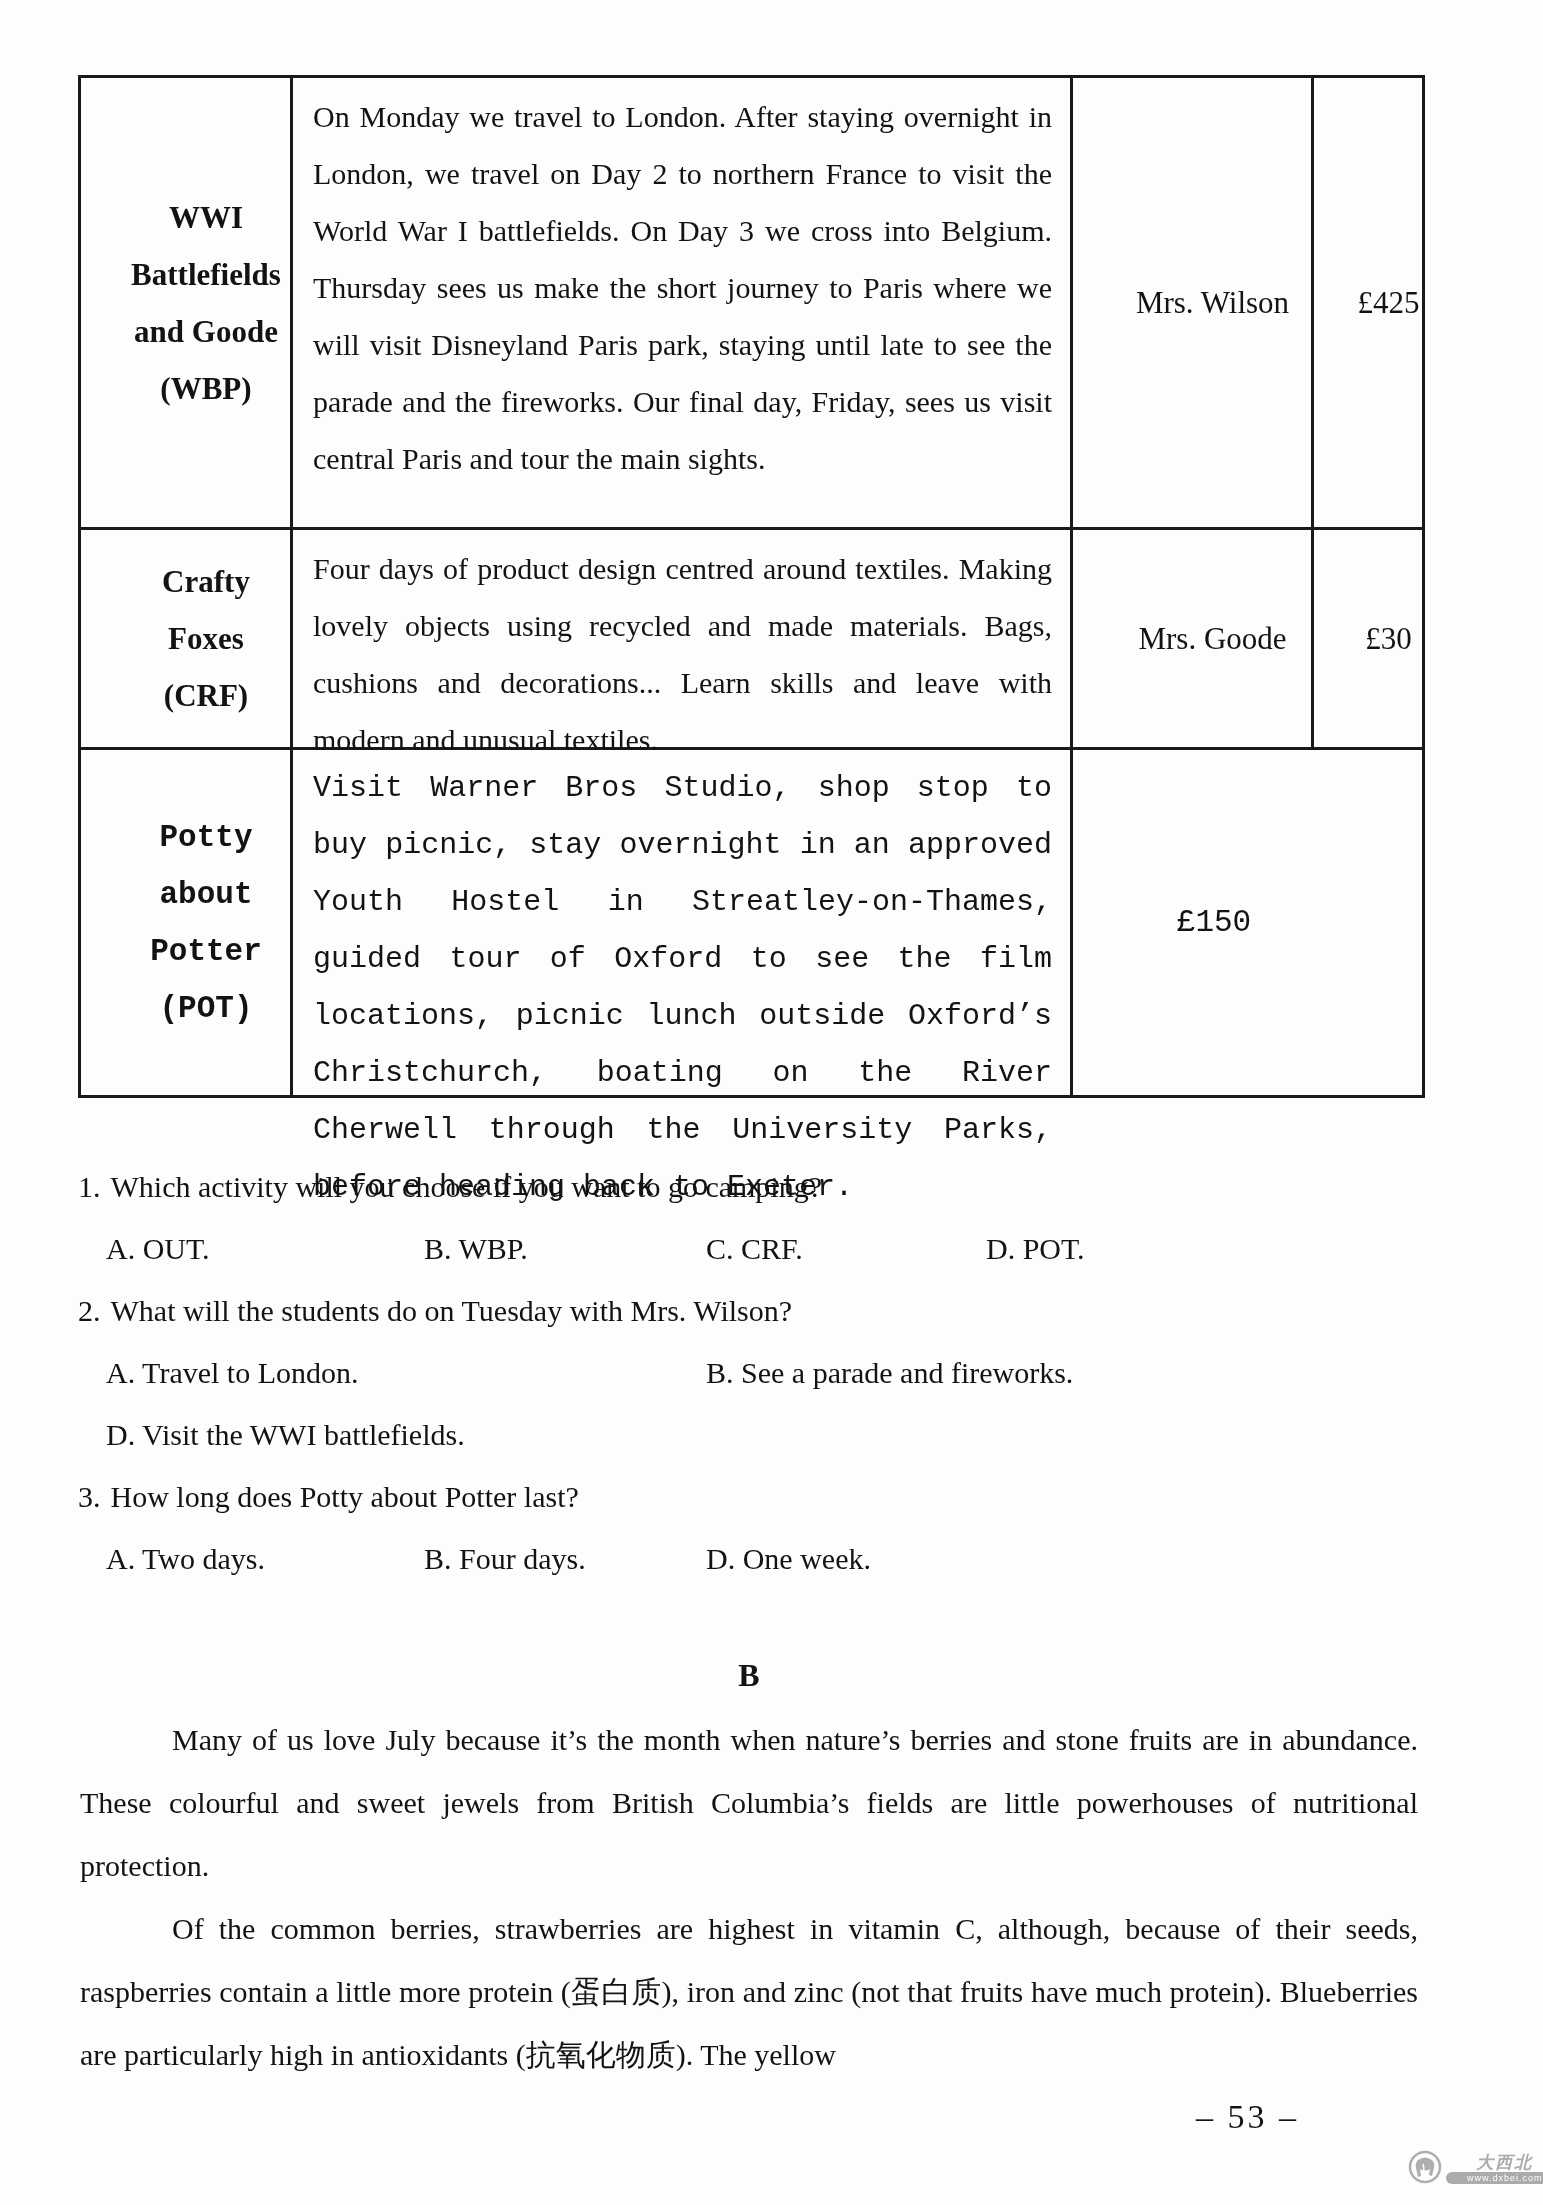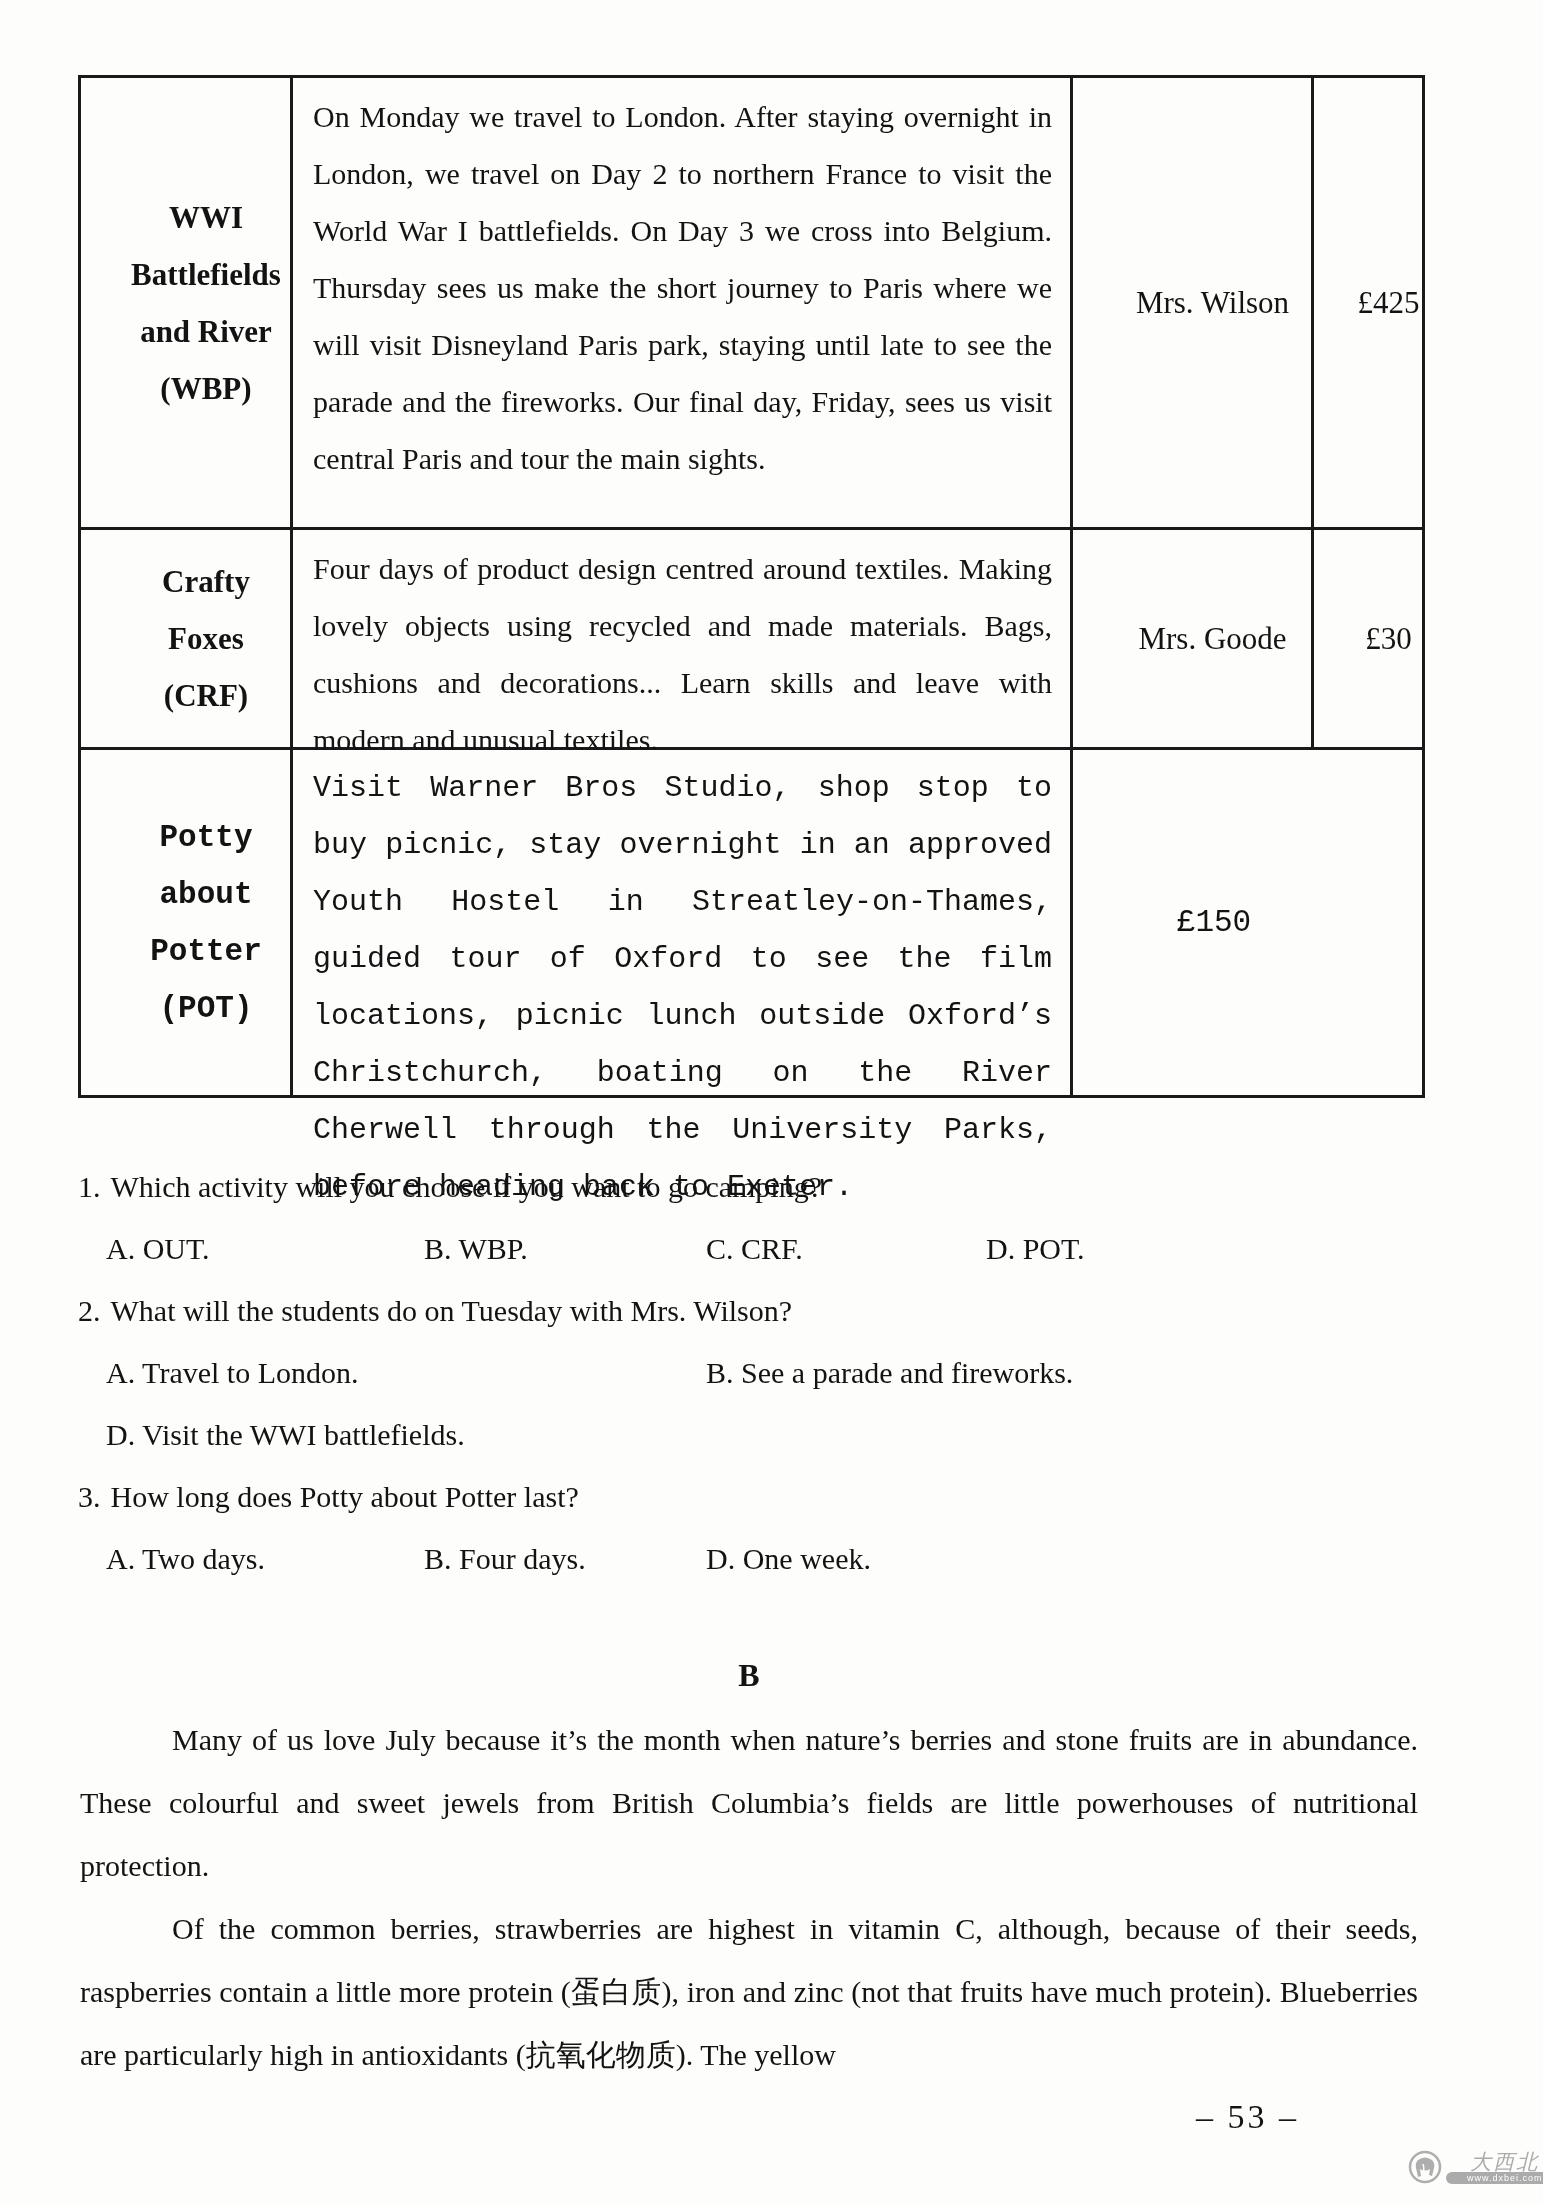--- a/index.html
+++ b/index.html
@@ -53,37 +53,37 @@
   
   .page-number{position:absolute;left:1196px;top:2098px;font-size:34px;letter-spacing:3px;}
   .watermark{
     position:absolute;left:1408px;top:2150px;width:130px;
     display:flex;align-items:center;gap:4px;
     color:#a6a6a6;
     filter:opacity(0.85);
   }
   .wm-icon{flex:0 0 auto;}
   .wm-right{display:flex;flex-direction:column;align-items:center;}
-  .wm-site{font-weight:normal;font-size:21px;line-height:17px;font-style:italic;color:#9d9d9d;letter-spacing:2px;}
+  .wm-site{font-weight:bold;font-size:17px;line-height:17px;font-style:italic;color:#9d9d9d;letter-spacing:2px;}
   .wm-url{
     background:#9d9d9d;color:#ffffff;
     font-family:"Liberation Sans","DejaVu Sans",sans-serif;
     font-size:9px;line-height:12px;padding:0 21px;border-radius:6px;margin-top:1px;
     letter-spacing:1px;
   }
 </style>
 </head>
 <body>
 
 <div class="activities-table">
 
   <div class="cell activity-cell">
     <span>WWI</span>
     <span>Battlefields</span>
-    <span>and River</span>
+    <span>and Goode</span>
     <span>(WBP)</span>
   </div>
   <div class="cell desc-cell">On Monday we travel to London. After staying overnight in London, we travel on Day 2 to northern France to visit the World War I battlefields. On Day 3 we cross into Belgium. Thursday sees us make the short journey to Paris where we will visit Disneyland Paris park, staying until late to see the parade and the fireworks. Our final day, Friday, sees us visit central Paris and tour the main sights.</div>
   <div class="cell teacher-cell">Mrs. Wilson</div>
   <div class="cell last-col price-cell">£425</div>
 
   <div class="cell activity-cell">
     <span>Crafty</span>
     <span>Foxes</span>
     <span>(CRF)</span>

